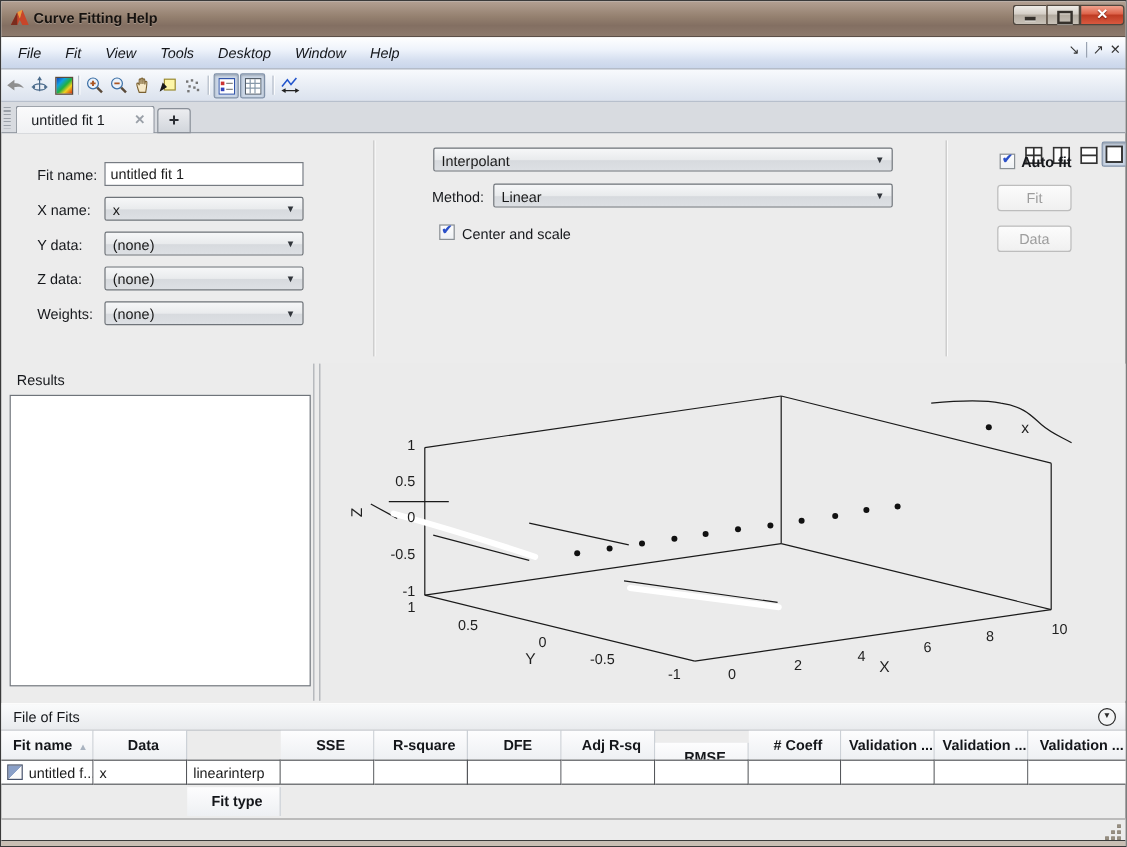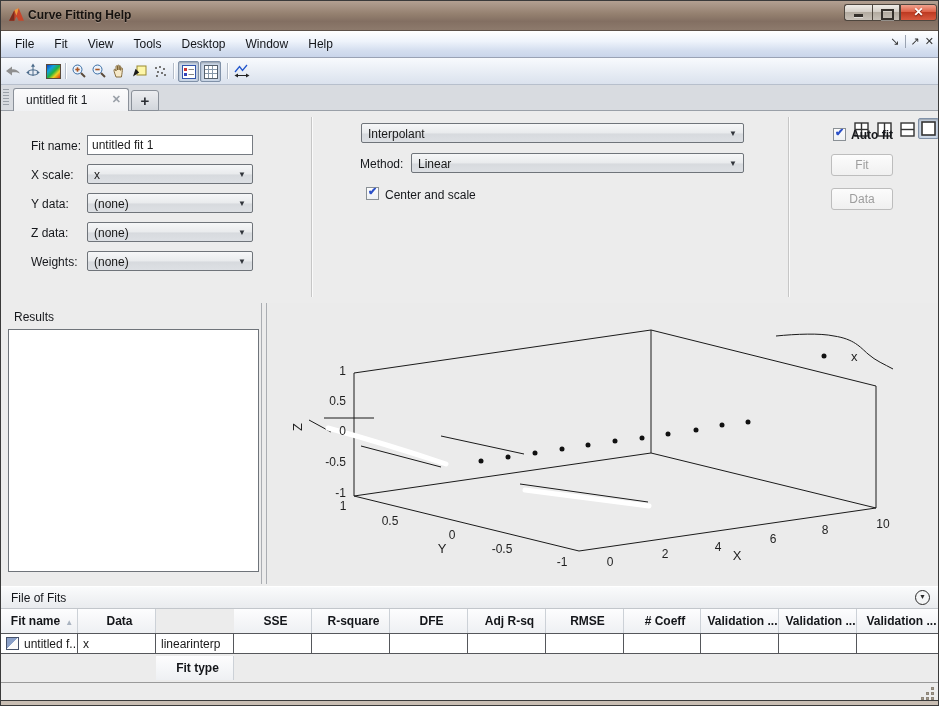--- a/index.html
+++ b/index.html
@@ -18,21 +18,21 @@
   .winbtn.min{left:843px;width:28px;border-radius:3px 0 0 3px;border-right:none;}
   .winbtn.max{left:871px;width:28px;}
   .winbtn.close{left:899px;width:37px;border-radius:0 3px 3px 0;
     background:linear-gradient(#f0a28e,#dd6148 45%,#bd3a22 50%,#d8593f);
     color:#fff;font-weight:bold;font-size:12px;line-height:15px;text-shadow:0 1px 1px #6b1407;}
   .minbar{position:absolute;left:9px;top:9px;width:9px;height:3px;background:#35302b;box-shadow:0 1px 0 rgba(255,255,255,.5);}
   .maxbox{position:absolute;left:8px;top:4px;width:9px;height:7px;border:2px solid #35302b;box-shadow:0 1px 0 rgba(255,255,255,.4);}
 
   
   .menubar{left:0;top:30px;width:100%;height:27px;background:linear-gradient(#ffffff,#eef3fb 40%,#d4deef 75%,#c9d5ea);
-    border-bottom:1px solid #99a2b4;box-sizing:border-box;display:flex;align-items:center;padding-left:4px;}
+    border-bottom:1px solid #99a2b4;box-sizing:border-box;display:flex;align-items:center;padding-left:4px;font-style:italic;}
   .mi{padding:4px 10px;color:#14161a;}
   .menu-corner{position:absolute;right:4px;top:34px;display:flex;align-items:center;gap:5px;color:#333;font-size:11px;}
   .menu-corner .vsep{width:1px;height:13px;background:#9aa3b2;}
 
   
   .toolbar{left:0;top:57px;width:100%;height:27px;background:linear-gradient(#f8fafd,#e3e9f2 70%,#dbe2ee);
     border-bottom:1px solid #b7bfcc;box-sizing:border-box;}
   .tbtn{position:absolute;top:4px;width:18px;height:18px;display:flex;align-items:center;justify-content:center;}
   .tsep{position:absolute;top:5px;width:1px;height:16px;background:#b4bcc8;box-shadow:1px 0 0 #fff;}
   .toggle{position:absolute;top:3px;width:21px;height:21px;display:flex;align-items:center;justify-content:center;
@@ -246,21 +246,21 @@
     <span class="tlabel">untitled fit 1</span>
     <span class="tclose">✕</span>
   </div>
   <div class="abs tab-plus"><span>+</span></div>
 
   <span class="lbl" style="left:30px;top:138px;text-align:right;">Fit name:</span>
   <div class="tinput" style="left:86px;top:134px;width:166px;">
     <span>untitled fit 1</span>
   </div>
 
-  <span class="lbl" style="left:30px;top:167px;">X scale:</span>
+  <span class="lbl" style="left:30px;top:167px;">X name:</span>
   <div class="select" style="left:86px;top:163px;width:166px;">
     <span class="val">x</span>
     <span class="arw">▼</span>
   </div>
 
   <span class="lbl" style="left:30px;top:196px;">Y data:</span>
   <div class="select" style="left:86px;top:192px;width:166px;">
     <span class="val">(none)</span>
     <span class="arw">▼</span>
   </div>
@@ -389,21 +389,21 @@
     </span>
   </div>
 
   <div class="th" style="left:0;width:77px;"><span>Fit name</span><span class="sort">▲</span></div>
   <div class="th" style="left:77px;width:78px;"><span>Data</span></div>
   <div class="th" style="left:155px;width:78px;margin-top:47px;"><span>Fit type</span></div>
   <div class="th" style="left:233px;width:78px;"><span>SSE</span></div>
   <div class="th" style="left:311px;width:78px;"><span>R-square</span></div>
   <div class="th" style="left:389px;width:78px;"><span>DFE</span></div>
   <div class="th" style="left:467px;width:78px;"><span>Adj R-sq</span></div>
-  <div class="th" style="left:545px;width:78px;"><span>RMSE</span></div>
+  <div class="th" style="left:545px;width:78px;margin-top:10px;"><span>RMSE</span></div>
   <div class="th" style="left:623px;width:77px;"><span># Coeff</span></div>
   <div class="th" style="left:700px;width:78px;"><span>Validation ...</span></div>
   <div class="th" style="left:778px;width:78px;"><span>Validation ...</span></div>
   <div class="th" style="left:856px;width:83px;border-right:none;"><span>Validation ...</span></div>
 
   <div class="td" style="left:0;width:77px;">
     <span class="fit-thumb"></span><span>untitled f...</span>
   </div>
   <div class="td" style="left:77px;width:78px;"><span>x</span></div>
   <div class="td" style="left:155px;width:78px;"><span>linearinterp</span></div>

